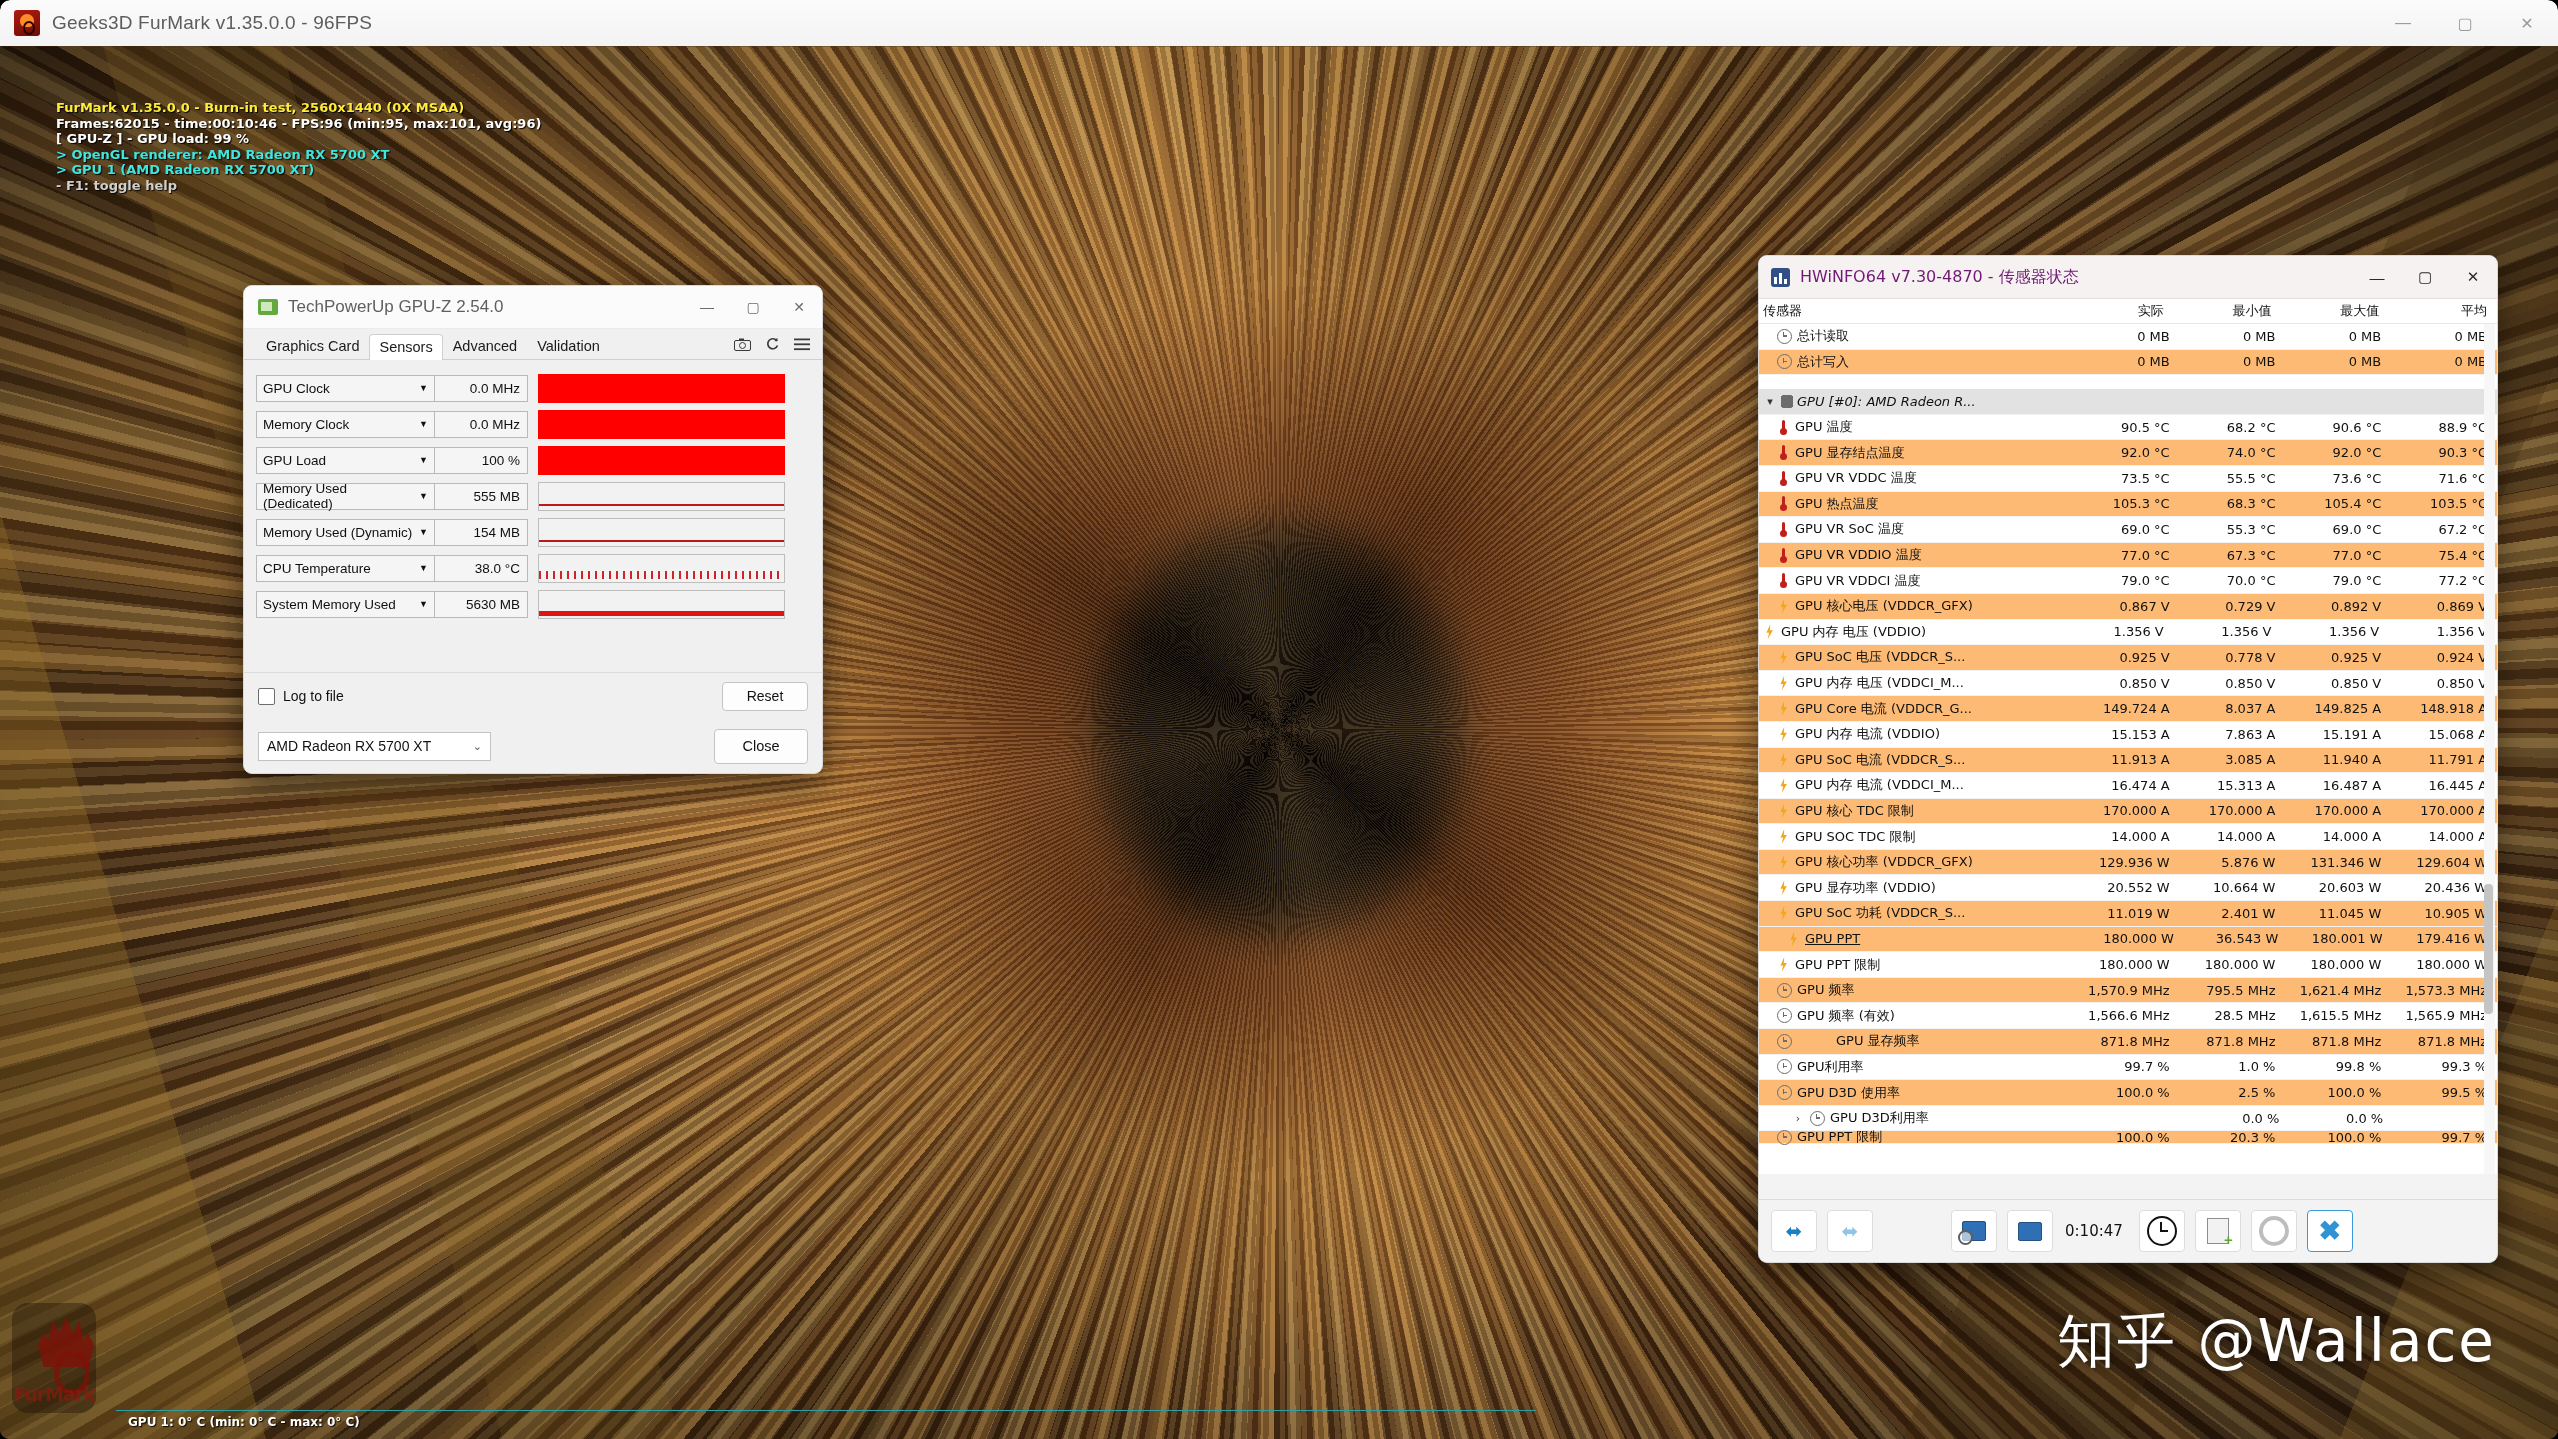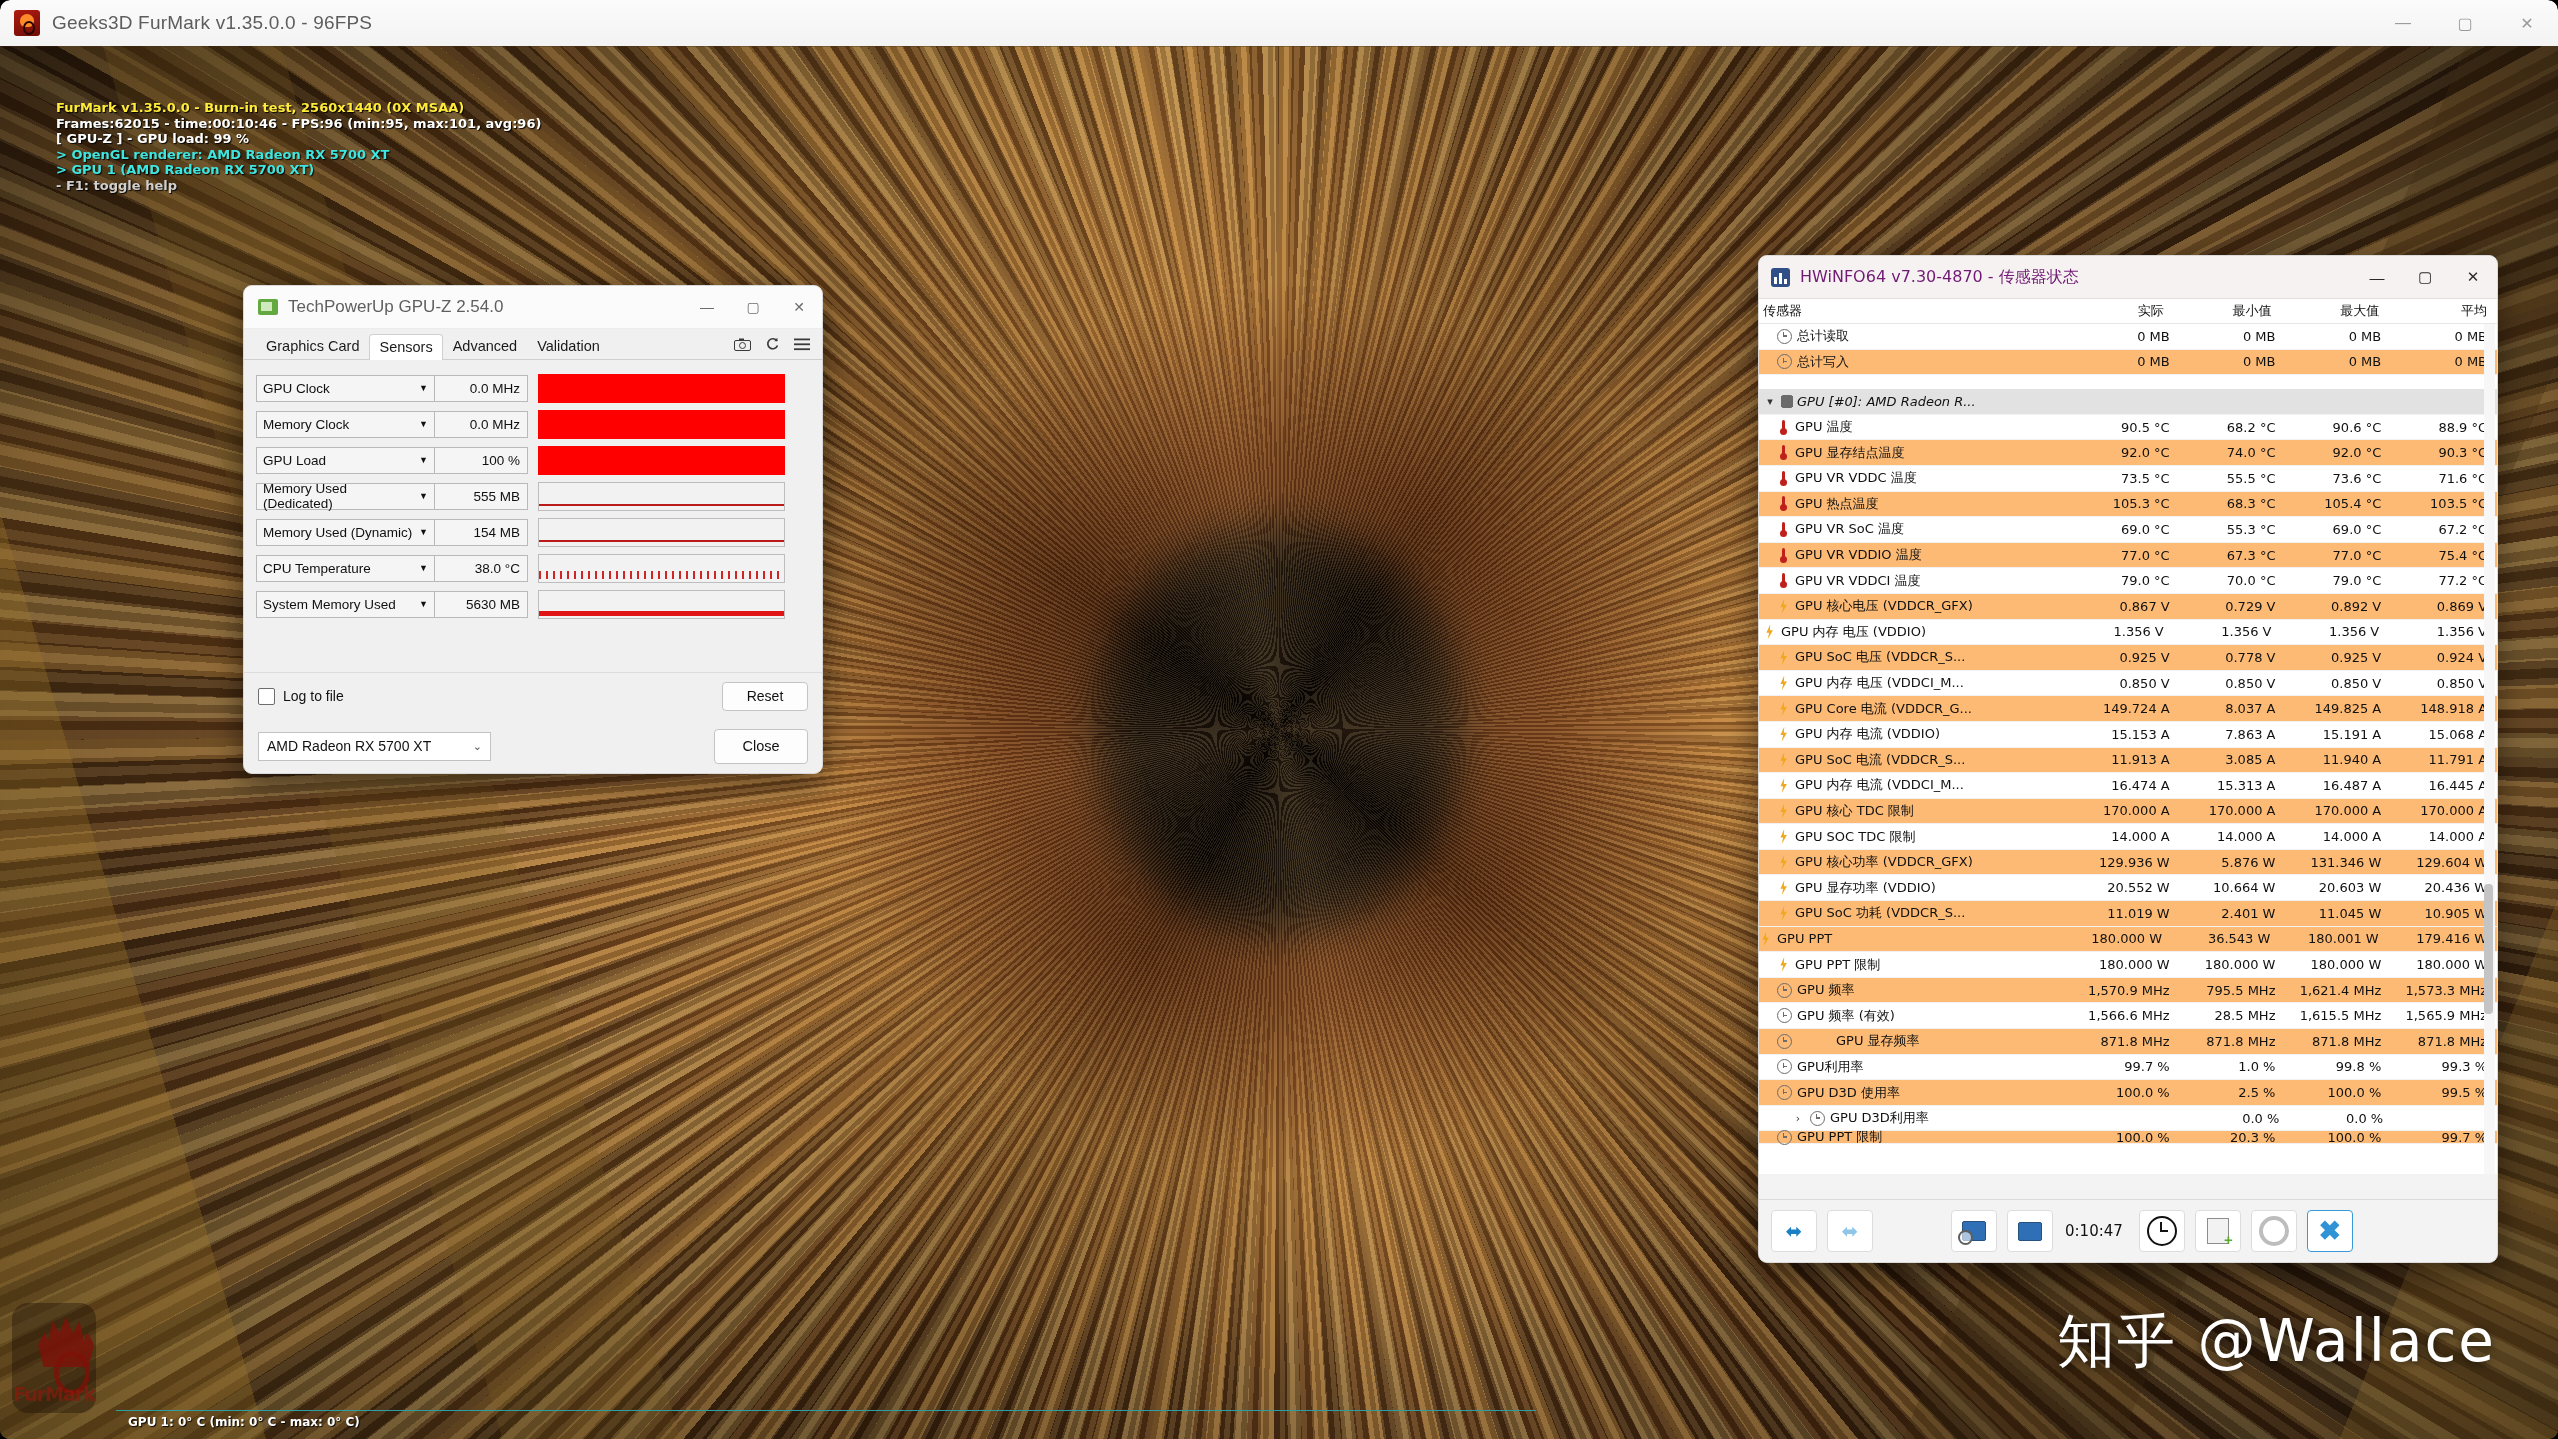--- a/index.html
+++ b/index.html
@@ -609,21 +609,21 @@
           <div class="hw-c0" style="padding-left: 18px;">
             <span class="ic ic-volt"></span>
             <span>GPU SoC 功耗 (VDDCR_S...</span>
           </div>
           <div class="hw-c">11.019 W</div>
           <div class="hw-c">2.401 W</div>
           <div class="hw-c">11.045 W</div>
           <div class="hw-c">10.905 W</div>
         </div>
         <div class="hw-row alt">
-          <div class="hw-c0" style="padding-left: 0;">
+          <div class="hw-c0" style="padding-left: 28px; text-decoration: underline;">
             <span class="ic ic-volt"></span>
             <span>GPU PPT</span>
           </div>
           <div class="hw-c">180.000 W</div>
           <div class="hw-c">36.543 W</div>
           <div class="hw-c">180.001 W</div>
           <div class="hw-c">179.416 W</div>
         </div>
         <div class="hw-row">
           <div class="hw-c0" style="padding-left: 18px;">

